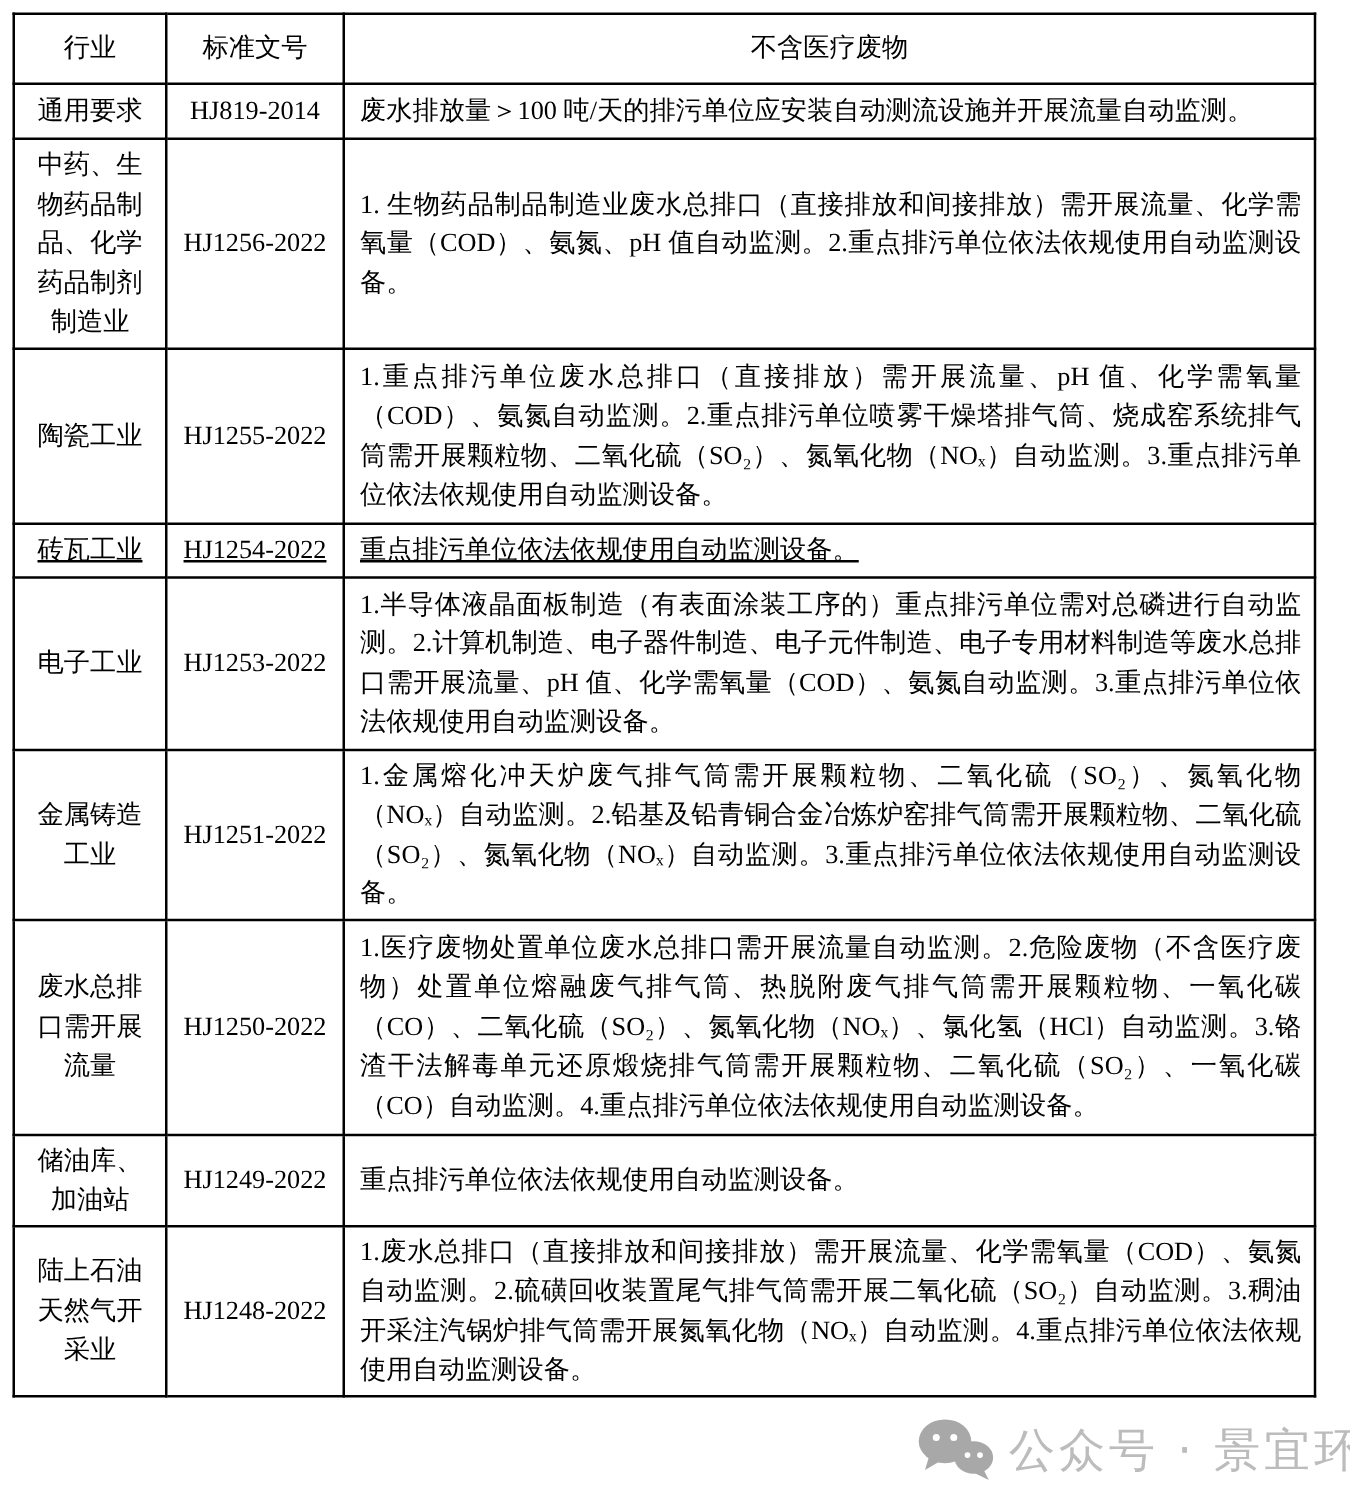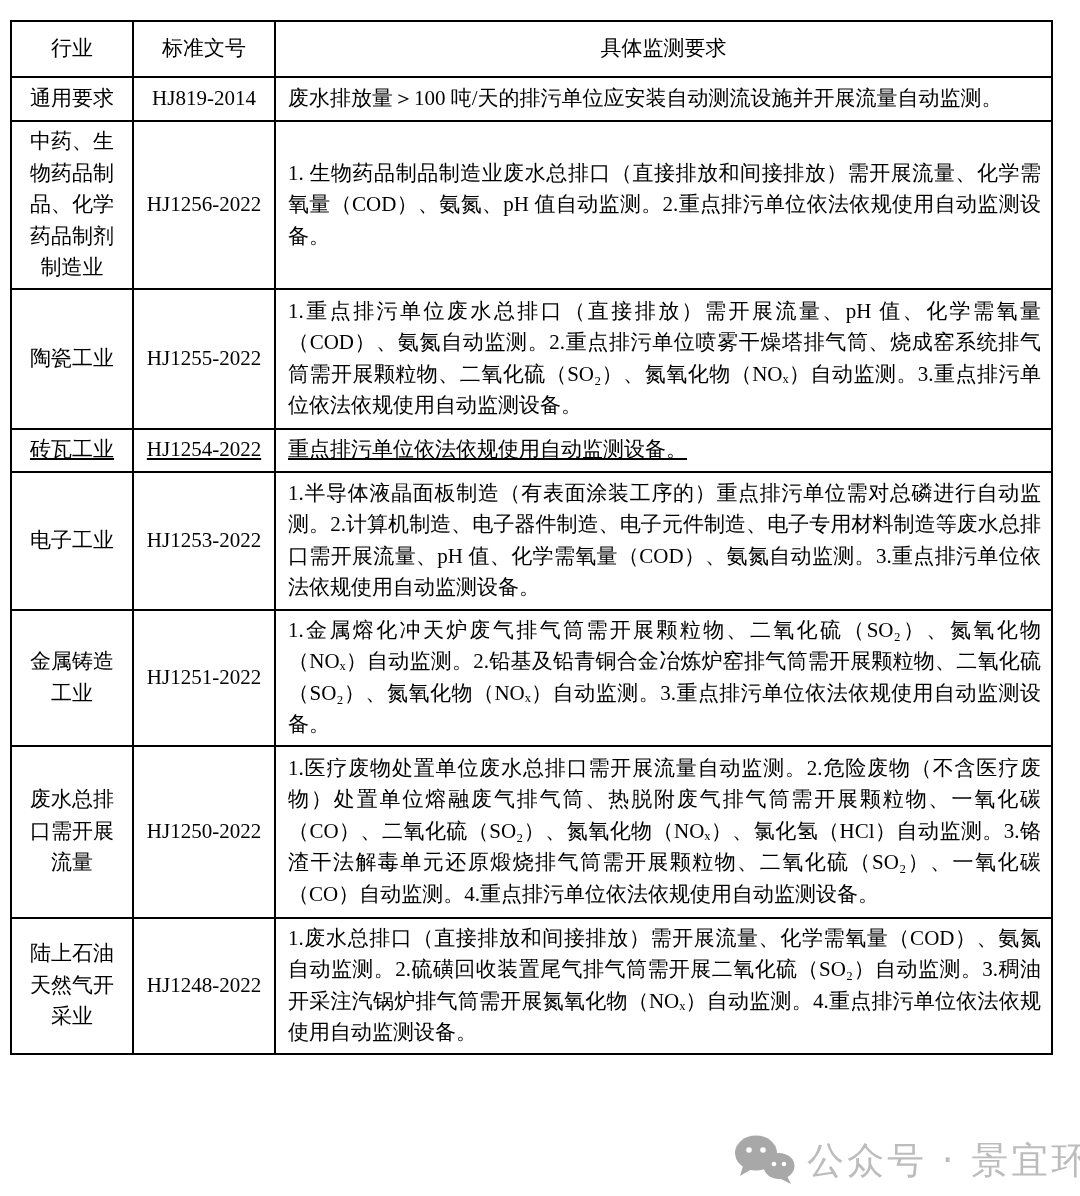--- a/index.html
+++ b/index.html
@@ -11,21 +11,21 @@
     position: relative;
     width: 1080px;
     height: 1196px;
     overflow: hidden;
     color: #000000;
     font-family: "Liberation Serif", "DejaVu Serif", "DejaVu Sans", serif;
   }
   table.std-table {
     position: absolute;
     left: 10px;
-    top: 20px;
+    top: 10px;
     width: 1043px;
     border-collapse: collapse;
     table-layout: fixed;
     font-size: 21px;
     line-height: 1.5;
   }
   .std-table col.c1 { width: 122px; }
   .std-table col.c2 { width: 142px; }
   .std-table th, .std-table td {
     border: 2px solid #000000;
@@ -88,21 +88,21 @@
 <table class="std-table">
   <colgroup>
     <col class="c1">
       <col class="c2">
       <col class="c3">
   </colgroup>
   <thead>
     <tr>
       <th>行业</th>
       <th>标准文号</th>
-      <th>具体监测要求</th>
+      <th>不含医疗废物</th>
     </tr>
   </thead>
   <tbody>
     <tr class="rh46">
       <td class="c1">通用要求</td>
       <td class="c2">HJ819-2014</td>
       <td class="c3">废水排放量＞100 吨/天的排污单位应安装自动测流设施并开展流量自动监测。</td>
     </tr>
     <tr class="rh160">
       <td class="c1">中药、生物药品制品、化学药品制剂制造业</td>
@@ -127,20 +127,25 @@
     <tr class="rh135">
       <td class="c1">金属铸造工业</td>
       <td class="c2">HJ1251-2022</td>
       <td class="c3">1.金属熔化冲天炉废气排气筒需开展颗粒物、二氧化硫（SO₂）、氮氧化物（NOₓ）自动监测。2.铅基及铅青铜合金冶炼炉窑排气筒需开展颗粒物、二氧化硫（SO₂）、氮氧化物（NOₓ）自动监测。3.重点排污单位依法依规使用自动监测设备。</td>
     </tr>
     <tr class="rh175">
       <td class="c1">废水总排口需开展流量</td>
       <td class="c2">HJ1250-2022</td>
       <td class="c3">1.医疗废物处置单位废水总排口需开展流量自动监测。2.危险废物（不含医疗废物）处置单位熔融废气排气筒、热脱附废气排气筒需开展颗粒物、一氧化碳（CO）、二氧化硫（SO₂）、氮氧化物（NOₓ）、氯化氢（HCl）自动监测。3.铬渣干法解毒单元还原煅烧排气筒需开展颗粒物、二氧化硫（SO₂）、一氧化碳（CO）自动监测。4.重点排污单位依法依规使用自动监测设备。</td>
     </tr>
+    <tr class="rh70">
+      <td class="c1">储油库、加油站</td>
+      <td class="c2">HJ1249-2022</td>
+      <td class="c3">重点排污单位依法依规使用自动监测设备。</td>
+    </tr>
     <tr class="rh145">
       <td class="c1">陆上石油天然气开采业</td>
       <td class="c2">HJ1248-2022</td>
       <td class="c3">1.废水总排口（直接排放和间接排放）需开展流量、化学需氧量（COD）、氨氮自动监测。2.硫磺回收装置尾气排气筒需开展二氧化硫（SO₂）自动监测。3.稠油开采注汽锅炉排气筒需开展氮氧化物（NOₓ）自动监测。4.重点排污单位依法依规使用自动监测设备。</td>
     </tr>
   </tbody>
 </table>
 
 <div class="watermark">
   <span>

